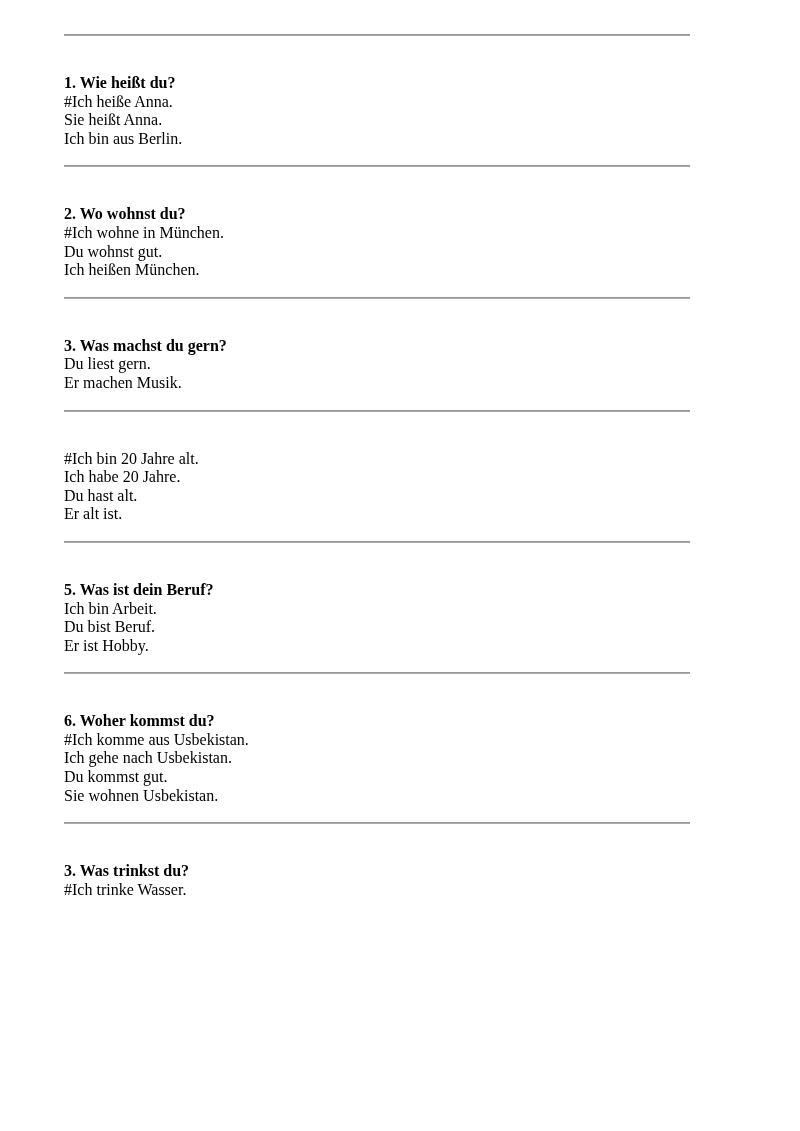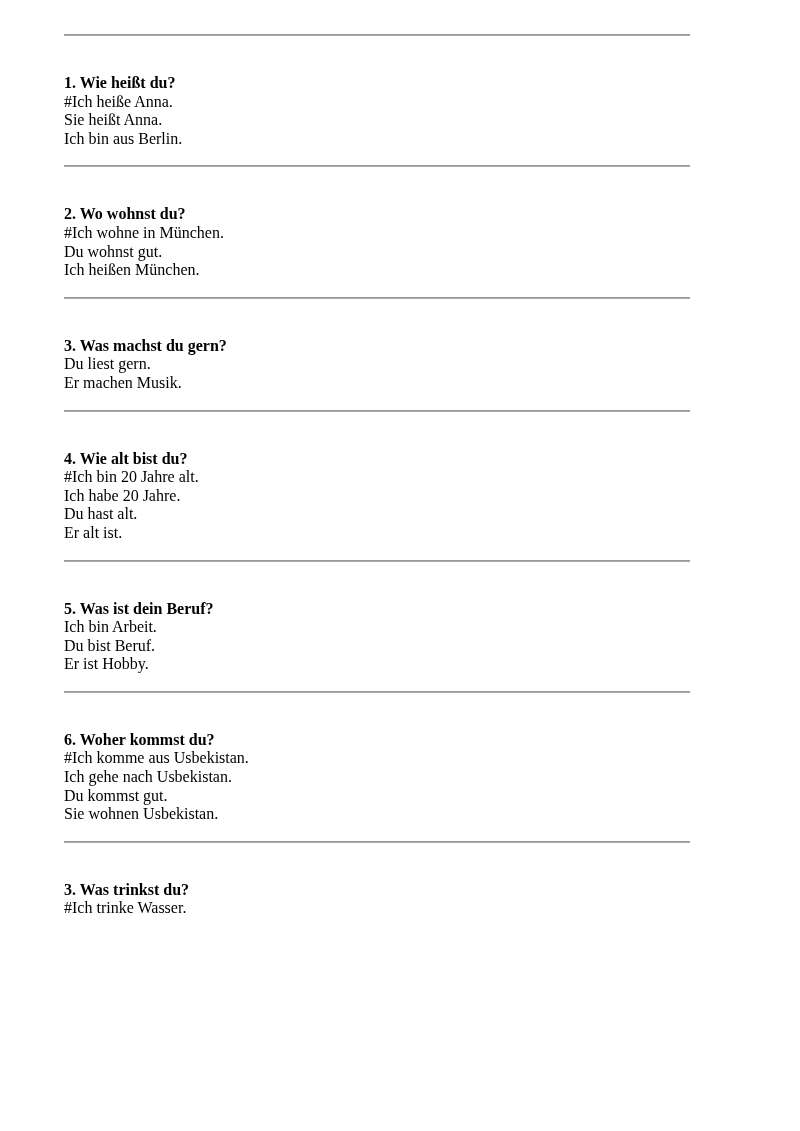--- a/index.html
+++ b/index.html
@@ -65,21 +65,20 @@
 
   <hr class="divider">
   <div class="block">
     <p class="q-title">3. Was machst du gern?</p>
     <p class="q-option">Du liest gern.</p>
     <p class="q-option">Er machen Musik.</p>
   </div>
 
   <hr class="divider">
   <div class="block">
-    <p class="q-title">4. Wie alt bist du?</p>
     <p class="q-option">#Ich bin 20 Jahre alt.</p>
     <p class="q-option">Ich habe 20 Jahre.</p>
     <p class="q-option">Du hast alt.</p>
     <p class="q-option">Er alt ist.</p>
   </div>
 
   <hr class="divider">
   <div class="block">
     <p class="q-title">5. Was ist dein Beruf?</p>
     <p class="q-option">Ich bin Arbeit.</p>

